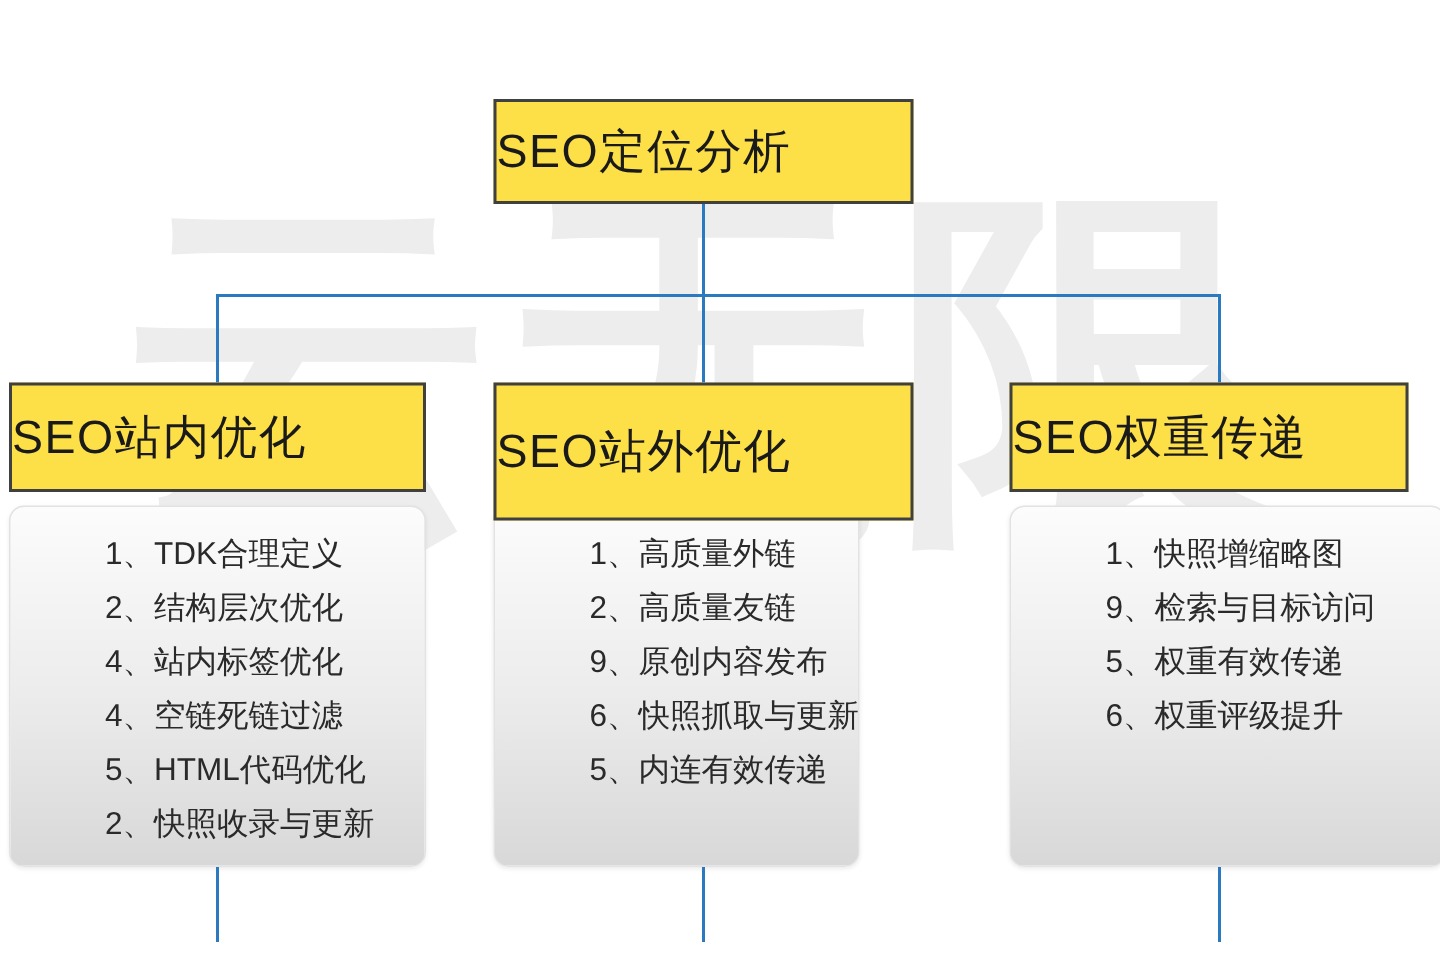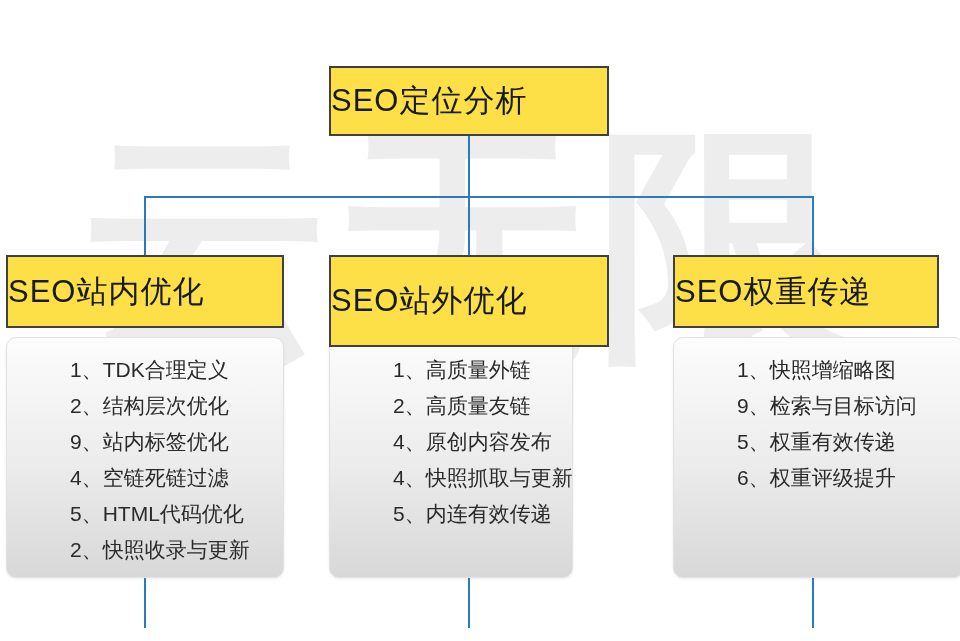--- a/index.html
+++ b/index.html
@@ -81,33 +81,33 @@
     <span>SEO站外优化</span>
   </div>
   <div class="node" id="branch-3-title">
     <span>SEO权重传递</span>
   </div>
 
   <div class="panel" id="branch-1-panel">
     <ul>
       <li>1、TDK合理定义</li>
       <li>2、结构层次优化</li>
-      <li>9、站内标签优化</li>
+      <li>4、站内标签优化</li>
       <li>4、空链死链过滤</li>
       <li>5、HTML代码优化</li>
       <li>2、快照收录与更新</li>
     </ul>
   </div>
 
   <div class="panel" id="branch-2-panel">
     <ul>
       <li>1、高质量外链</li>
       <li>2、高质量友链</li>
-      <li>4、原创内容发布</li>
-      <li>4、快照抓取与更新</li>
+      <li>9、原创内容发布</li>
+      <li>6、快照抓取与更新</li>
       <li>5、内连有效传递</li>
     </ul>
   </div>
 
   <div class="panel" id="branch-3-panel">
     <ul>
       <li>1、快照增缩略图</li>
       <li>9、检索与目标访问</li>
       <li>5、权重有效传递</li>
       <li>6、权重评级提升</li>

